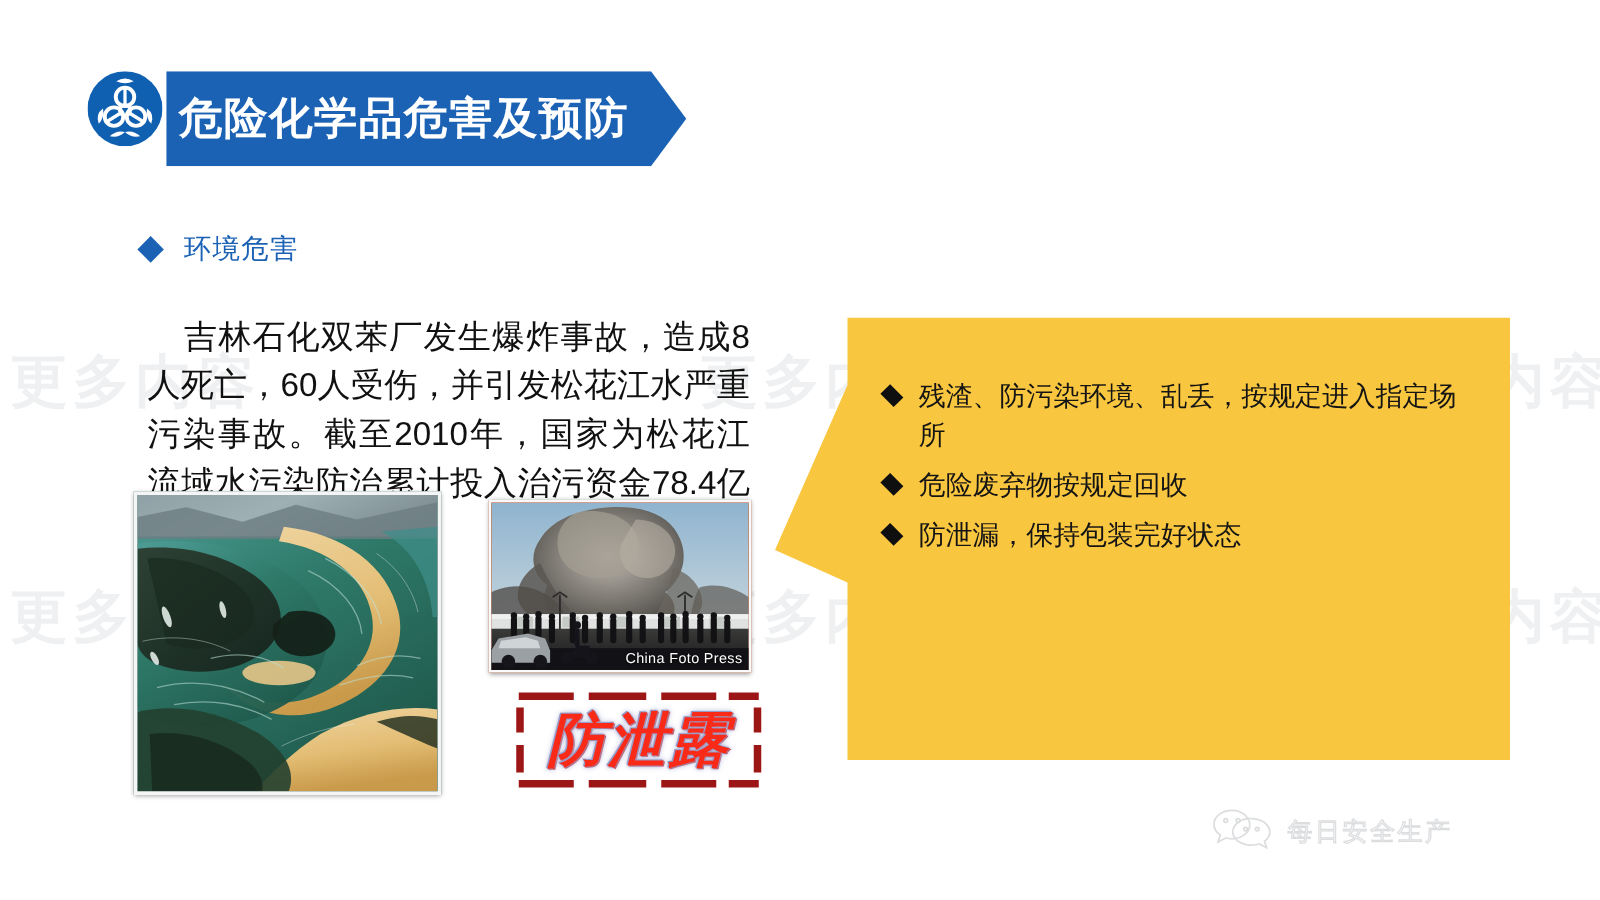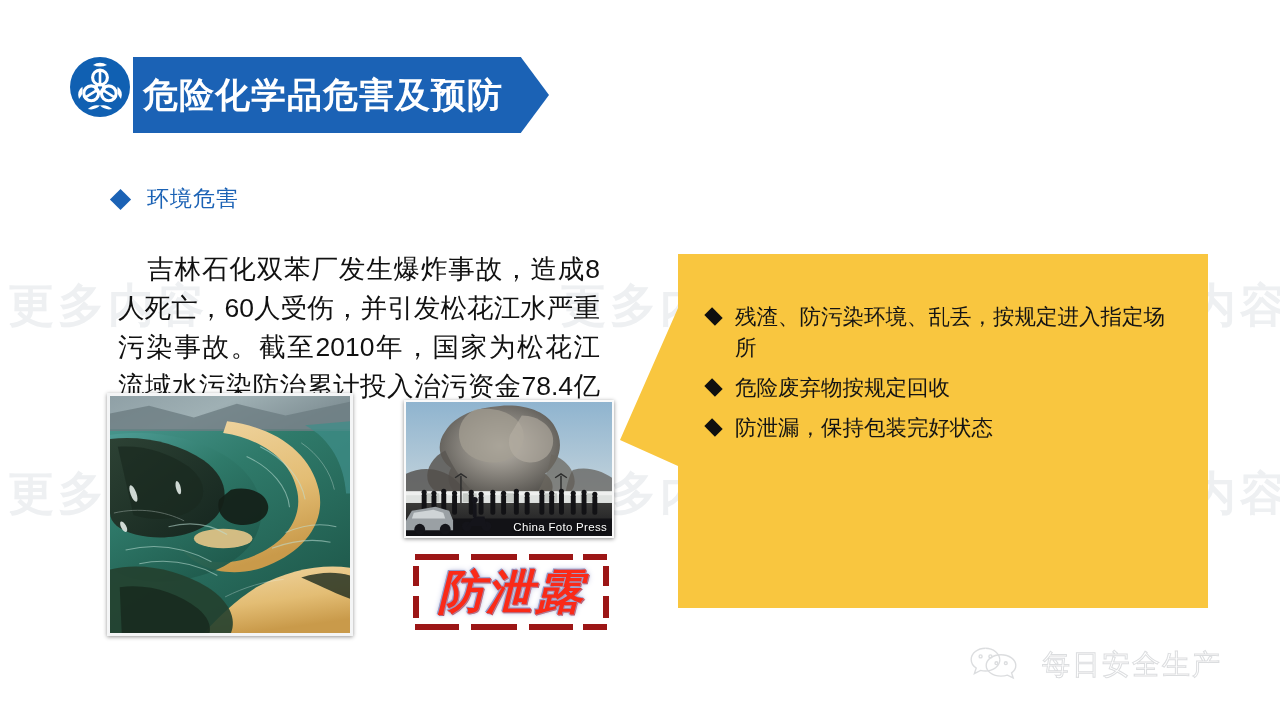--- a/index.html
+++ b/index.html
@@ -126,21 +126,21 @@
     border: 3px solid #f4f5f6;
     box-shadow: 0 1px 4px rgba(0,0,0,0.42);
     overflow: hidden;
     background: #2d5a4a;
   }
   .photo-river svg { display: block; width: 100%; height: 100%; }
 
   
   .photo-blast {
     position: absolute;
-    left: 404px;
+    left: 391px;
     top: 400px;
     width: 210px;
     height: 138px;
     box-sizing: border-box;
     border: 2px solid #fafafa;
     box-shadow: 0 1px 4px rgba(0,0,0,0.45);
     overflow: hidden;
     background: #c2410c;
   }
   .photo-blast svg { display: block; width: 100%; height: 100%; }
@@ -257,22 +257,22 @@
     position: absolute;
     left: 968px;
     top: 645px;
     display: flex;
     align-items: center;
     opacity: 0.5;
     user-select: none;
   }
   .wechat-wm .wx-logo { flex: 0 0 auto; }
   .wechat-wm .wx-text {
-    margin-left: 22px;
-    font-size: 28px;
+    margin-left: 10px;
+    font-size: 20px;
     color: transparent;
     -webkit-text-stroke: 1px #b9bcc0;
     letter-spacing: 2px;
     white-space: nowrap;
     line-height: 1;
   }
 </style>
 </head>
 <body>
 

